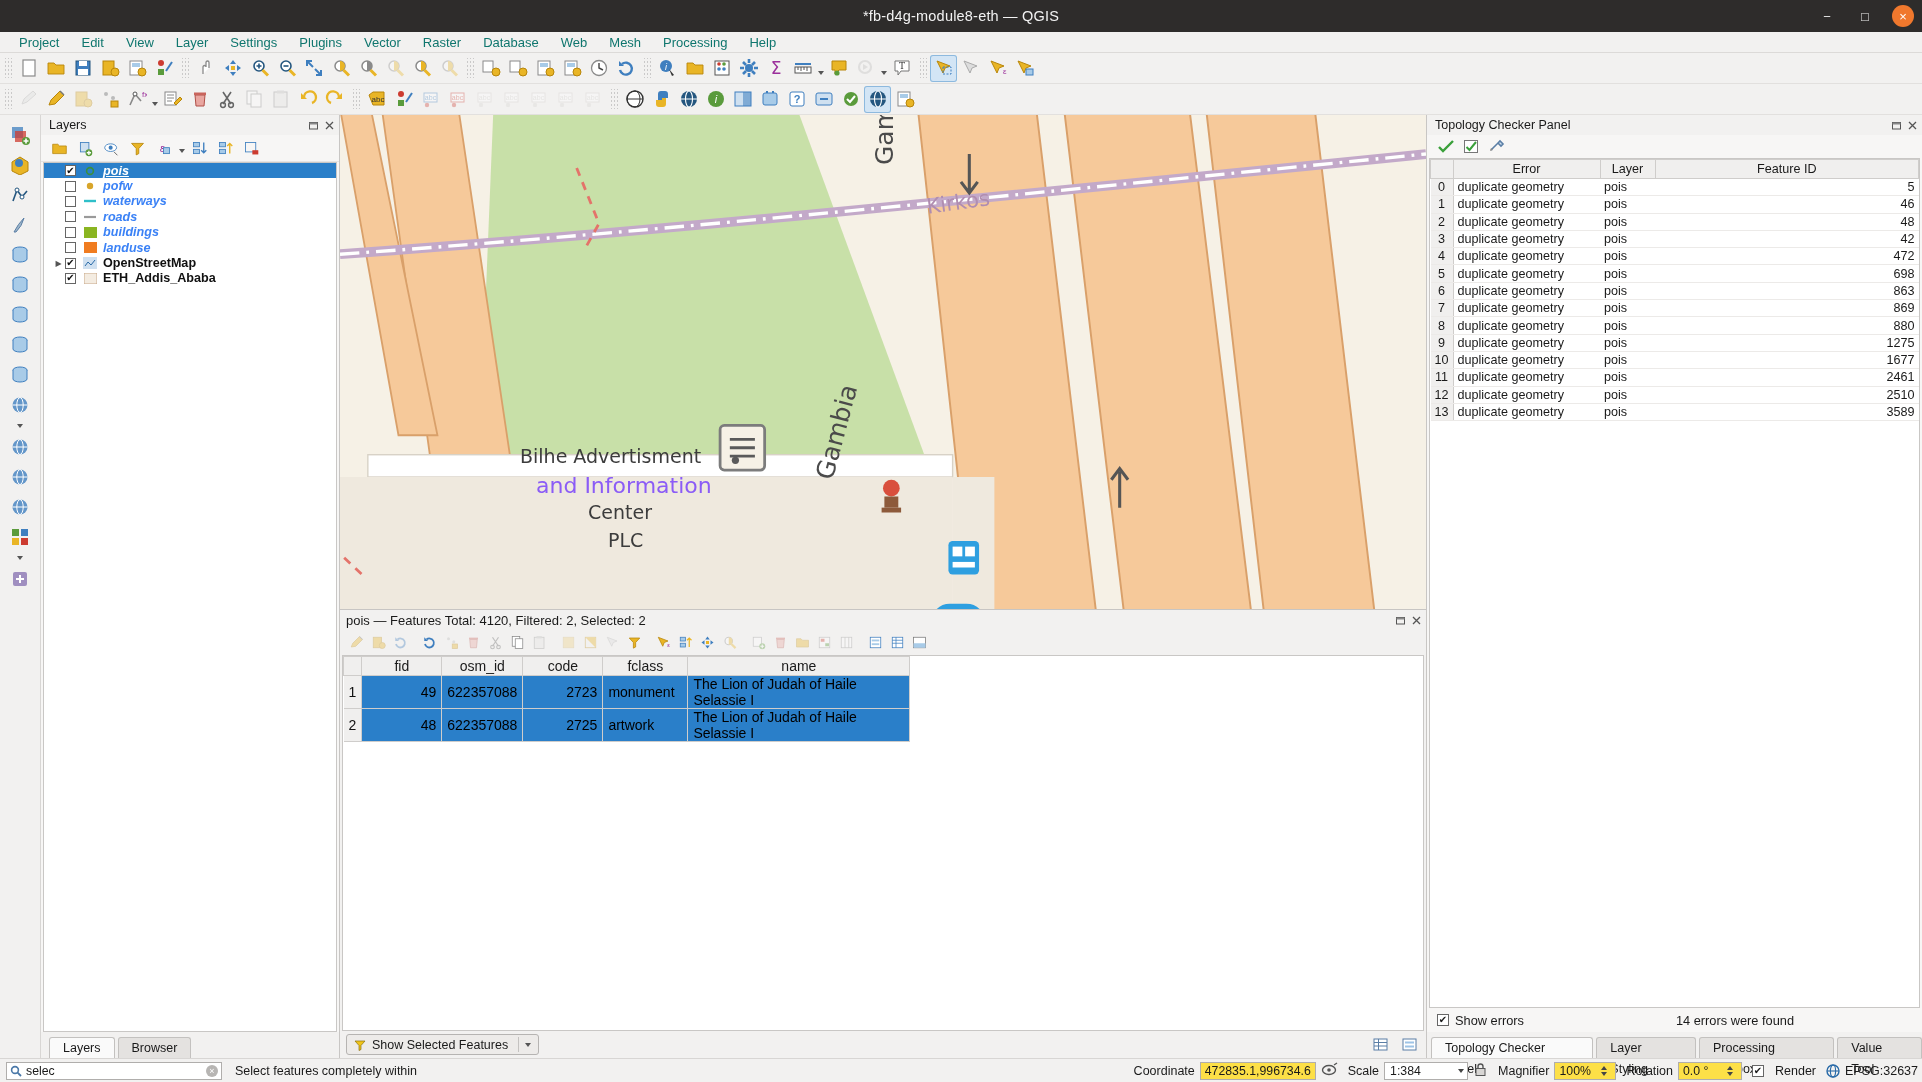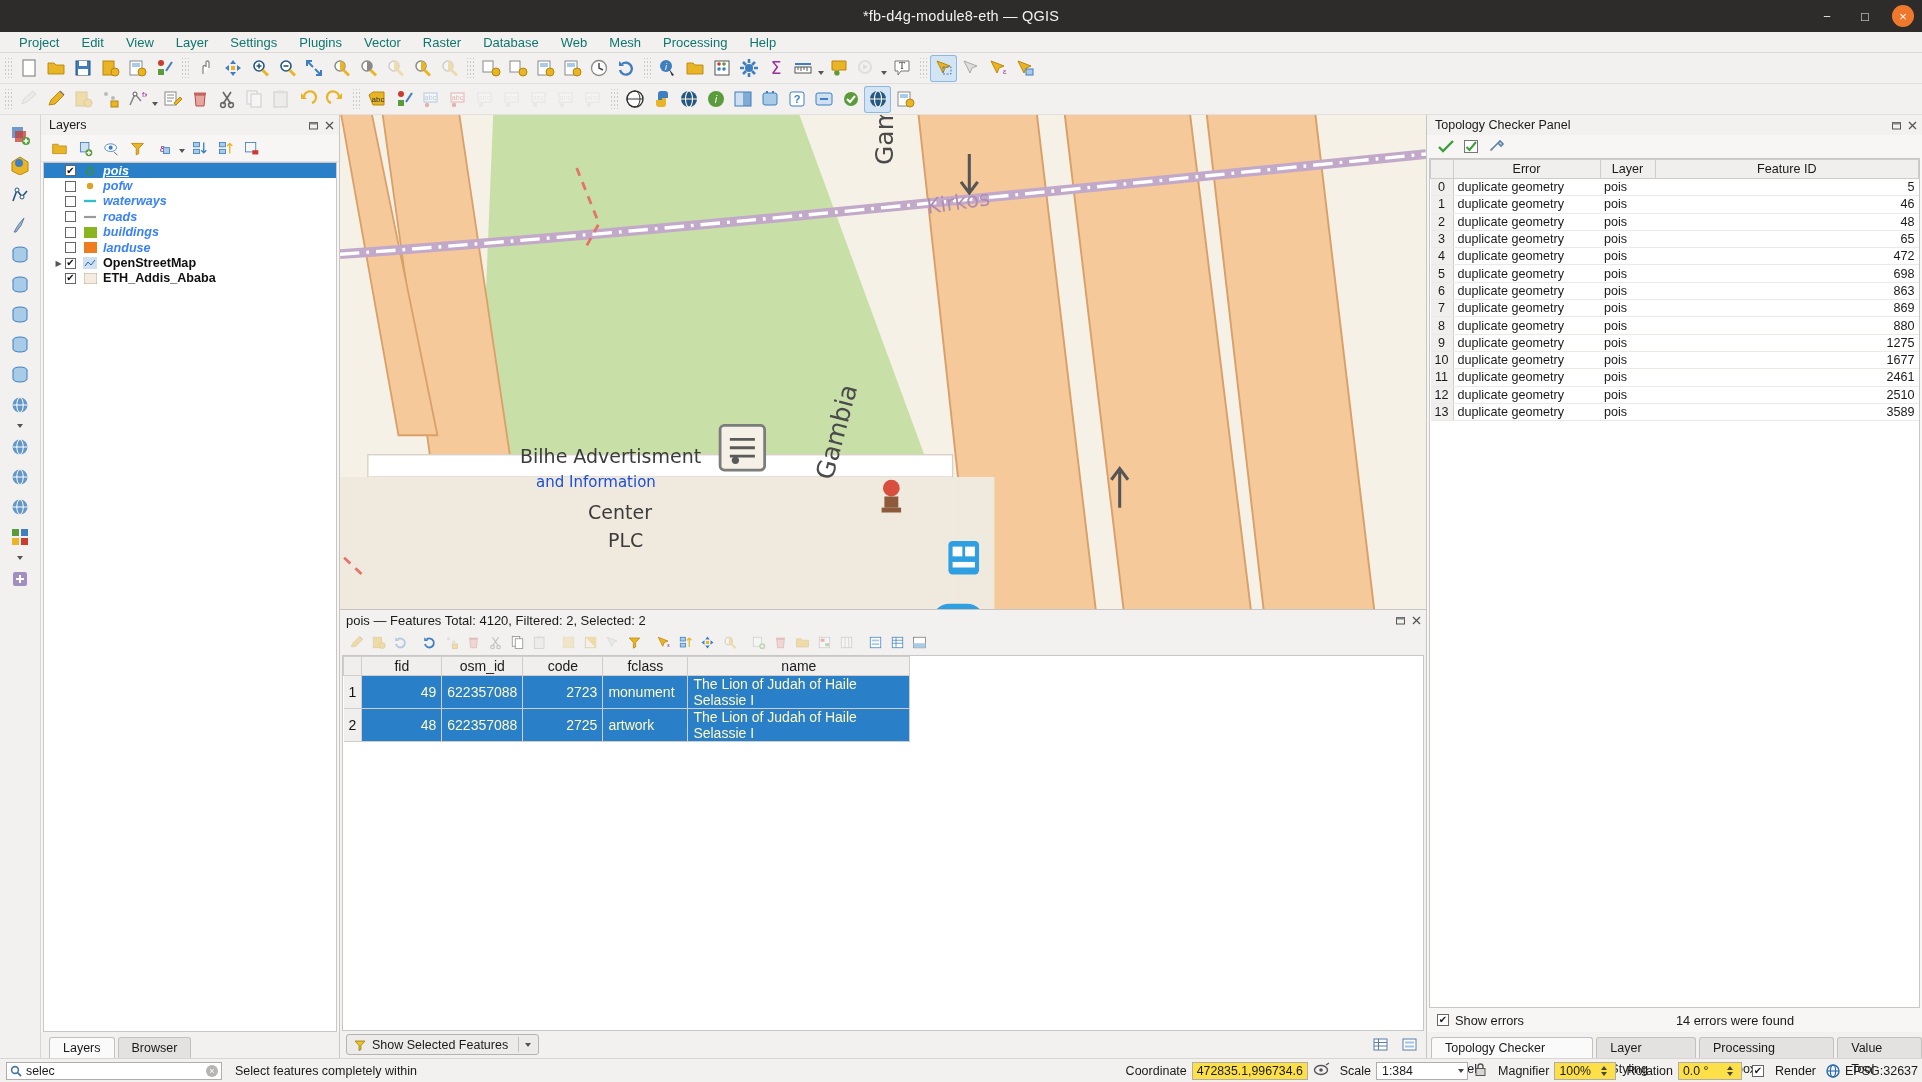--- a/index.html
+++ b/index.html
@@ -80,21 +80,21 @@
   #attrib { flex:1; display:flex; flex-direction:column; background:#f2f1f0; min-height:0; }
   .at-head { height:20px; display:flex; align-items:center; padding:0 4px 0 6px; font-size:13px;}
   .at-head .ttl { flex:1; }
   .at-tb { height:25px; display:flex; align-items:center; gap:1px; padding-left:6px; }
   .atb { width:21px;height:21px;display:flex;align-items:center;justify-content:center;border-radius:3px;}
   .atb.dim { opacity:.35; }
   #table-area { flex:1; background:#fff; border:1px solid #c9c7c5; margin:0 2px; overflow:hidden; }
   table.attr { border-collapse:collapse; font-size:14px;border-radius:27px; }
   table.attr th { background:#f0efee; border:1px solid #cfcdcb; height:19px; font-weight:normal;
     text-align:center; padding:0 4px; }
-  table.attr td { border:1px solid #cfcdcb; height:21px; padding:0 5px; background:#2a7fc9; color:#fef9c3; }
+  table.attr td { border:1px solid #cfcdcb; height:21px; padding:0 5px; background:#2a7fc9; color:#000000; }
   table.attr td.idx { background:#f0efee; color:#111; text-align:center; width:16px; border-left:none;}
   table.attr td.num { text-align:right; }
   th.idx { width:16px; }
   .at-foot { height:27px; display:flex; align-items:center; padding:0 6px; gap:8px;}
   .selbtn { height:21px; border:1px solid #b6b4b2; background:#edebe9; border-radius:3px;
     display:flex; align-items:center; gap:6px; padding:0 7px; font-size:12.5px;}
   .selbtn .div { width:1px;height:15px;background:#c4c2c0; margin-left:4px;}
 
   
   #right { width:496px; background:#f7f6f5; border-left:1px solid #c8c6c4;
@@ -943,21 +943,21 @@
         <g>
           <path d="M242 386 q12 -10 24 0 z" fill="#c8922b"></path>
           <rect x="238" y="386" width="32" height="5" fill="#c8922b"></rect>
         </g>
       </svg>
       <div id="map-labels">
           <div class="mlabel" style="left: 530px; top: 50px; font-size: 25px; color: rgb(74, 74, 74); transform: rotate(-90deg); transform-origin: left top; white-space: nowrap;">Gambia Street</div>
           <div class="mlabel" style="left: 585px; top: 80px; font-size: 21px; color: rgb(176, 141, 176); transform: rotate(-8deg); transform-origin: left top; white-space: nowrap;">Kirkos</div>
           <div class="mlabel" style="left: 470px; top: 360px; font-size: 25px; color: rgb(74, 74, 74); transform: rotate(-75deg); transform-origin: left top; white-space: nowrap;">Gambia</div>
           <div class="mlabel" style="left: 180px; top: 330px; font-size: 19px; color: rgb(60, 60, 60); transform: rotate(0deg); transform-origin: left top; white-space: nowrap;">Bilhe Advertisment</div>
-          <div class="mlabel" style="left: 196px; top: 358px; font-size: 15px; color: #1d4ed8; transform: rotate(0deg); transform-origin: left top; white-space: nowrap;">and Information</div>
+          <div class="mlabel" style="left: 196px; top: 358px; font-size: 22px; color: #8b5cf6; transform: rotate(0deg); transform-origin: left top; white-space: nowrap;">and Information</div>
           <div class="mlabel" style="left: 248px; top: 386px; font-size: 19px; color: rgb(60, 60, 60); transform: rotate(0deg); transform-origin: left top; white-space: nowrap;">Center</div>
           <div class="mlabel" style="left: 268px; top: 414px; font-size: 19px; color: rgb(60, 60, 60); transform: rotate(0deg); transform-origin: left top; white-space: nowrap;">PLC</div>
         </div>
     </div>
 
     <div id="attrib">
       <div class="at-head">
         <span class="ttl">pois — Features Total: 4120, Filtered: 2, Selected: 2</span>
         <span class="ph-btn">
           <svg width="11" height="11" viewBox="0 0 11 11">
@@ -1250,21 +1250,21 @@
             <tr>
               <td class="rn">2</td>
               <td>duplicate geometry</td>
               <td>pois</td>
               <td class="fid">48</td>
             </tr>
             <tr>
               <td class="rn">3</td>
               <td>duplicate geometry</td>
               <td>pois</td>
-              <td class="fid">65</td>
+              <td class="fid">42</td>
             </tr>
             <tr>
               <td class="rn">4</td>
               <td>duplicate geometry</td>
               <td>pois</td>
               <td class="fid">472</td>
             </tr>
             <tr>
               <td class="rn">5</td>
               <td>duplicate geometry</td>
@@ -1356,21 +1356,21 @@
     <span>
       <svg width="17" height="15" viewBox="0 0 17 15">
           <ellipse cx="8" cy="8" rx="6.5" ry="4.5" fill="none" stroke="#555" stroke-width="1.4"></ellipse>
           <circle cx="8" cy="8" r="1.8" fill="#555"></circle>
           <path d="M13 3 L16 1" stroke="#555" stroke-width="1.3"></path>
         </svg>
     </span>
   </div>
   <div class="sec">
     <span>Scale</span>
-    <span class="scombo" style="width:92px">
+    <span class="scombo" style="width:84px">
       <span class="cv">1:384</span>
       <span style="width:0;height:0;border-left:3.5px solid transparent;border-right:3.5px solid transparent;border-top:4px solid #444;"></span>
     </span>
     <span>
       <svg width="15" height="15" viewBox="0 0 15 15">
           <rect x="3" y="6.5" width="9" height="7" fill="#d8d6d4" stroke="#555"></rect>
           <path d="M5 6.5 v-2 a2.5 2.5 0 0 1 5 0 v2" fill="none" stroke="#555" stroke-width="1.4"></path>
         </svg>
     </span>
   </div>

